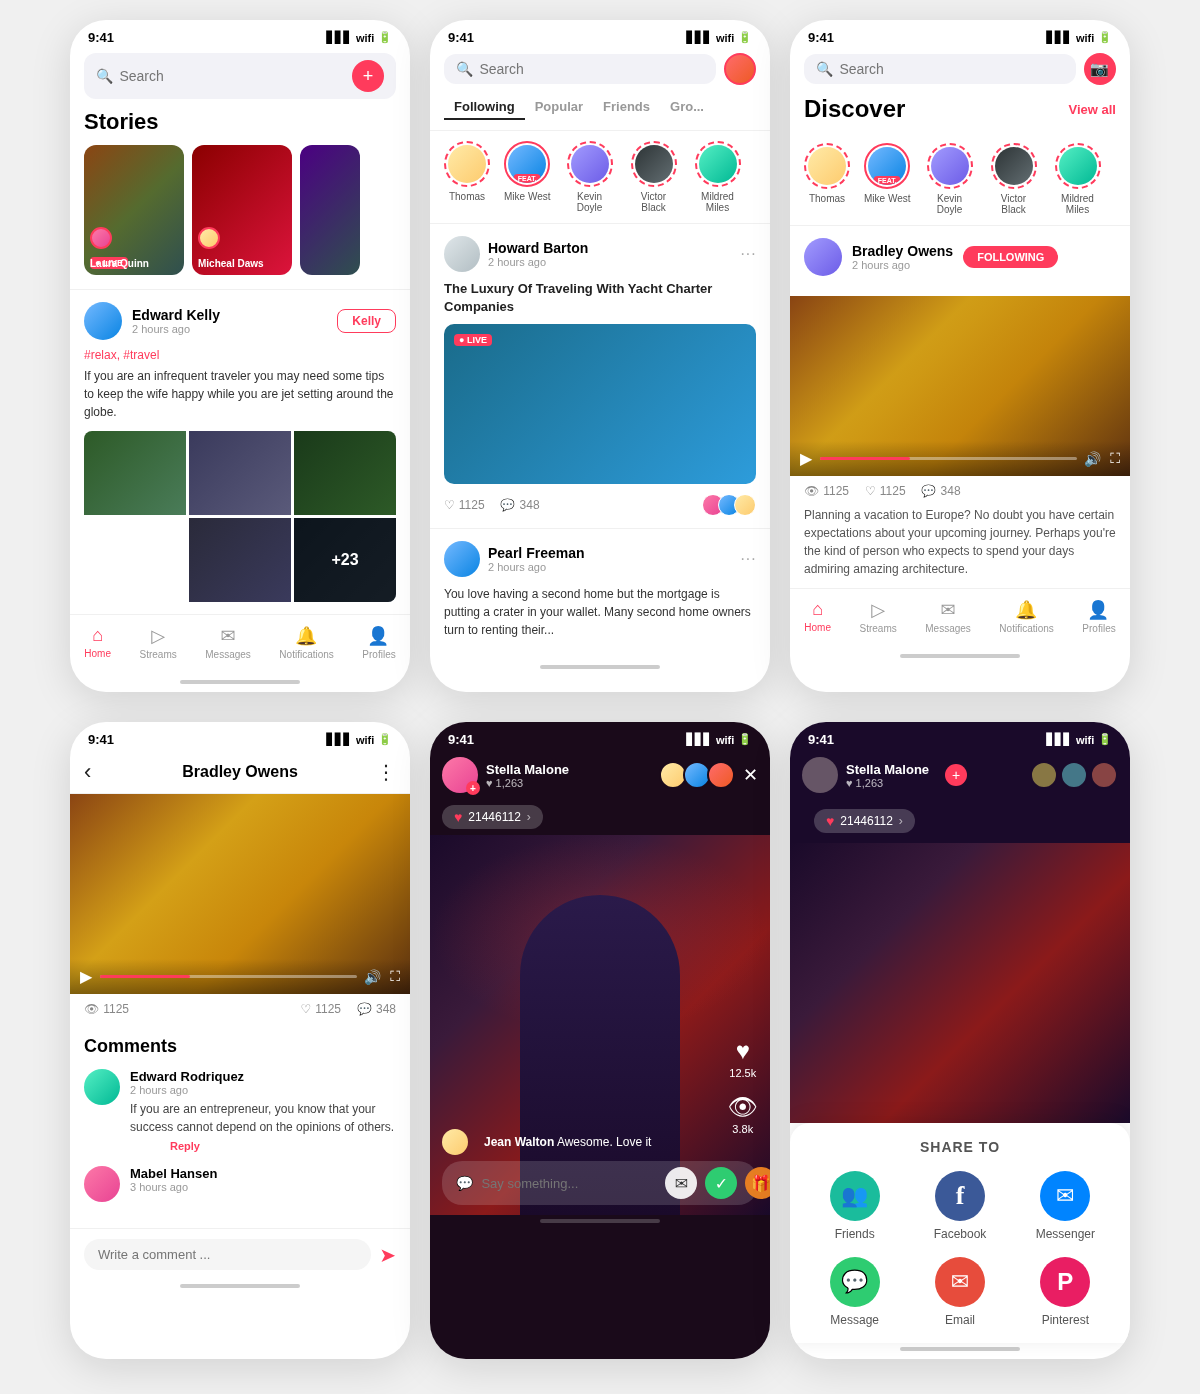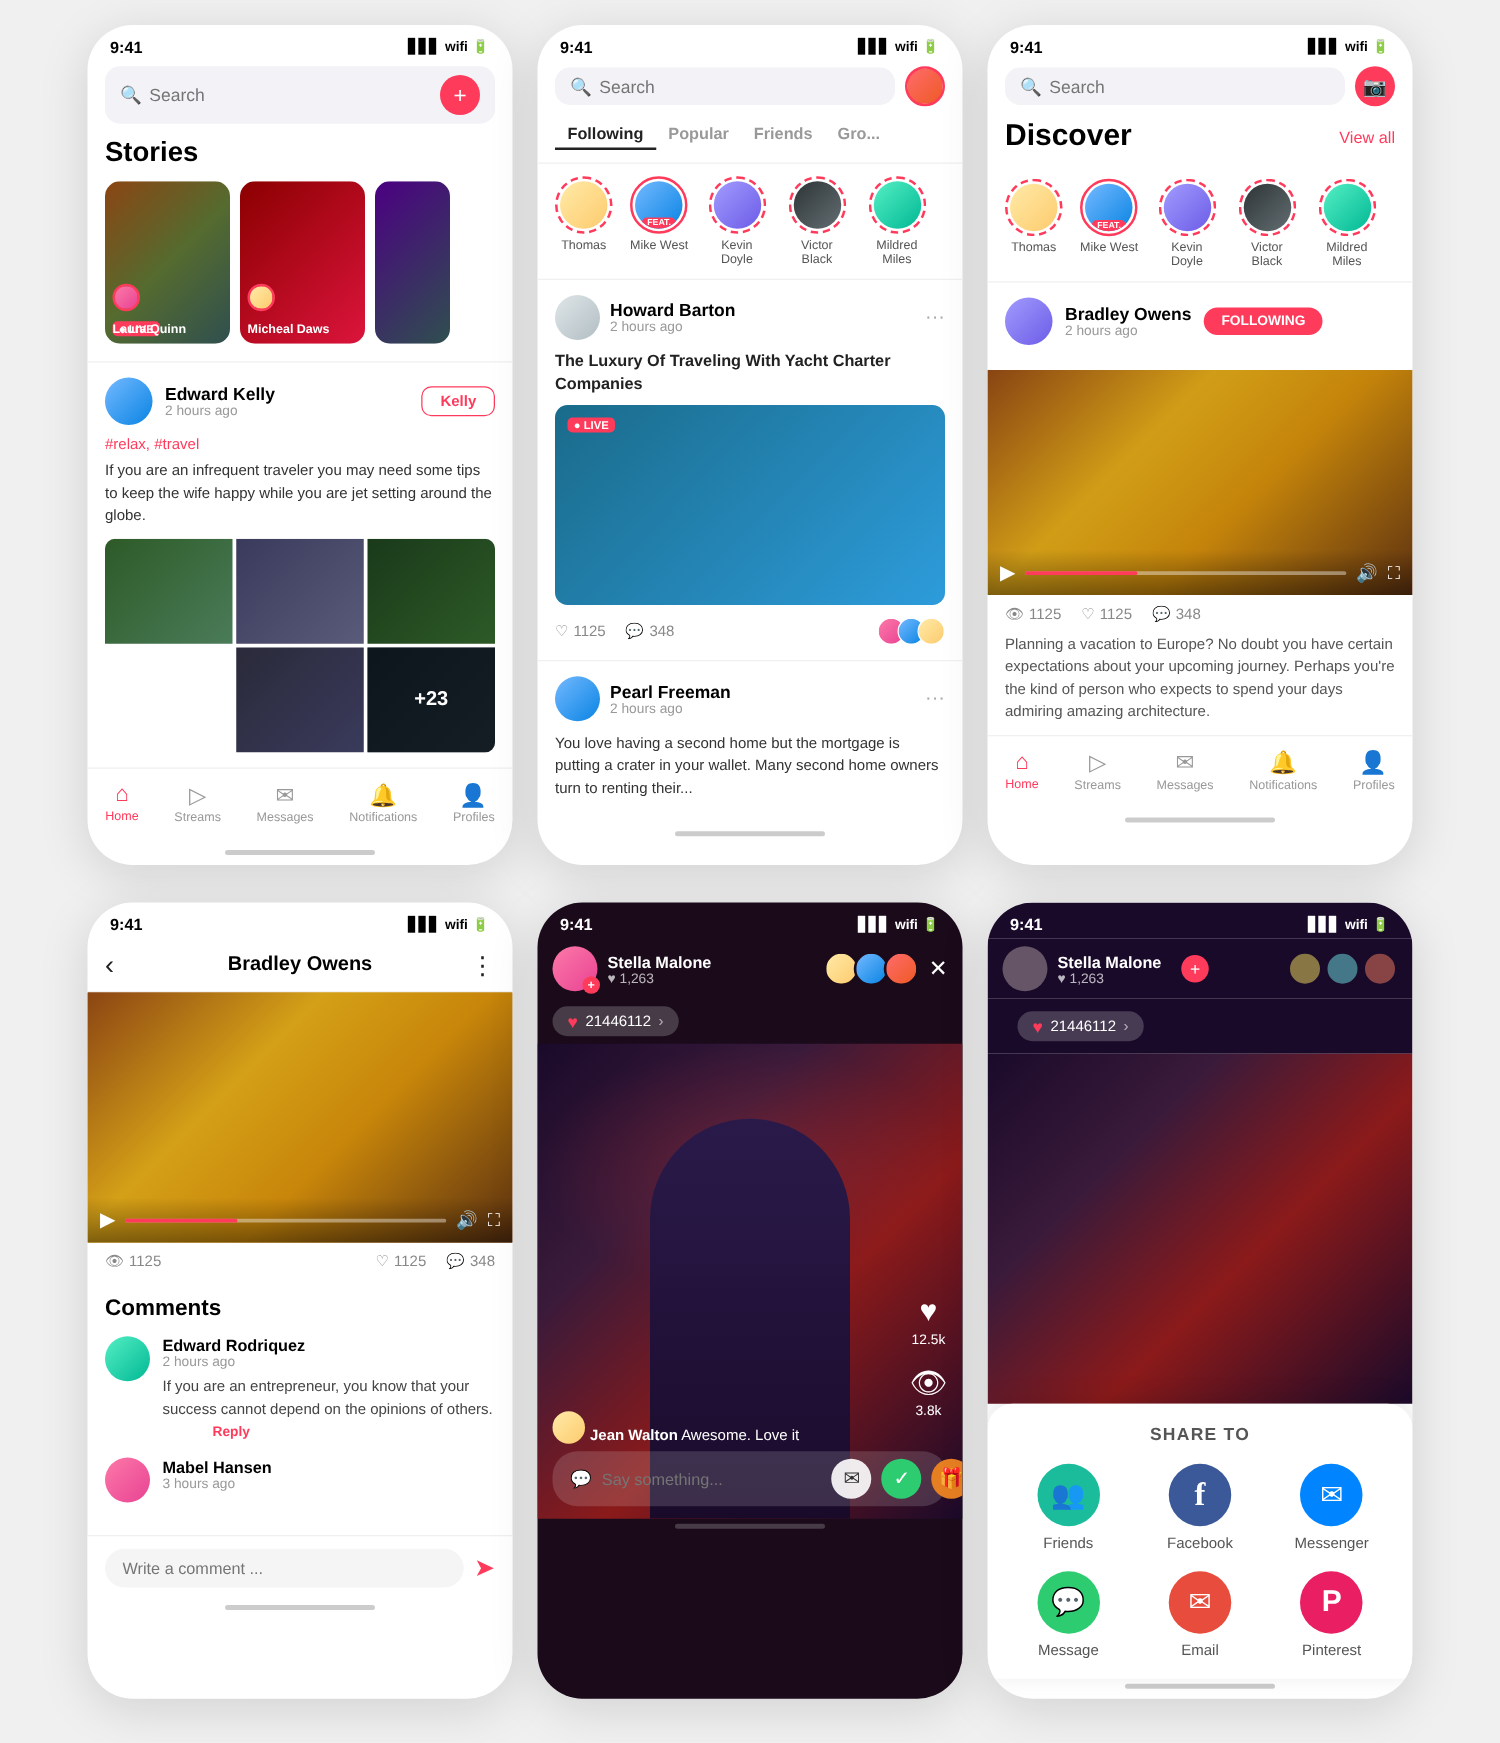--- a/index.html
+++ b/index.html
@@ -180,21 +180,21 @@
       width: 22px; height: 22px; border-radius: 50%; background: #ddd;
       margin-left: -6px; border: 1.5px solid #fff;
     }
 
     
     .discover-header {
       display: flex; align-items: center; justify-content: space-between;
       padding: 0 14px 10px;
     }
     .discover-title { font-size: 24px; font-weight: 800; }
-    .view-all { color: #ff3b5c; font-size: 13px; font-weight: 400; cursor: pointer; }
+    .view-all { color: #ff3b5c; font-size: 13px; font-weight: 700; cursor: pointer; }
     .following-badge {
       background: #ff3b5c; color: #fff; border: none;
       padding: 5px 14px; border-radius: 20px; font-size: 11px; font-weight: 700; cursor: pointer;
     }
     .video-player {
       width: 100%; height: 180px;
       background: linear-gradient(135deg, #8B4513 0%, #D4A017 40%, #8B4513 100%);
       position: relative; overflow: hidden;
     }
     .video-overlay {
@@ -277,21 +277,21 @@
     .video-right-actions {
       position: absolute; right: 12px; bottom: 80px;
       display: flex; flex-direction: column; gap: 14px; align-items: center;
     }
     .video-action { color: #fff; display: flex; flex-direction: column; align-items: center; gap: 2px; }
     .video-action-icon { font-size: 24px; }
     .video-action-count { font-size: 11px; }
     .video-comments-area {
       position: absolute; bottom: 0; left: 0; right: 0; padding: 10px 12px;
     }
-    .live-comment { display: flex; gap: 4px; align-items: flex-end; margin-bottom: 6px; }
+    .live-comment { display: flex; gap: 16px; align-items: center; margin-bottom: 6px; }
     .live-comment-avatar { width: 26px; height: 26px; border-radius: 50%; background: #555; flex-shrink: 0; }
     .live-comment-text { color: #fff; font-size: 12px; }
     .live-comment-name { font-weight: 700; }
     .say-something-input {
       display: flex; align-items: center;
       background: rgba(255,255,255,0.15); border-radius: 20px;
       padding: 6px 14px; gap: 8px; margin-top: 6px;
     }
     .say-input { background: transparent; border: none; color: rgba(255,255,255,0.7); font-size: 13px; flex: 1; outline: none; }
     .action-icons-row { display: flex; gap: 8px; }

